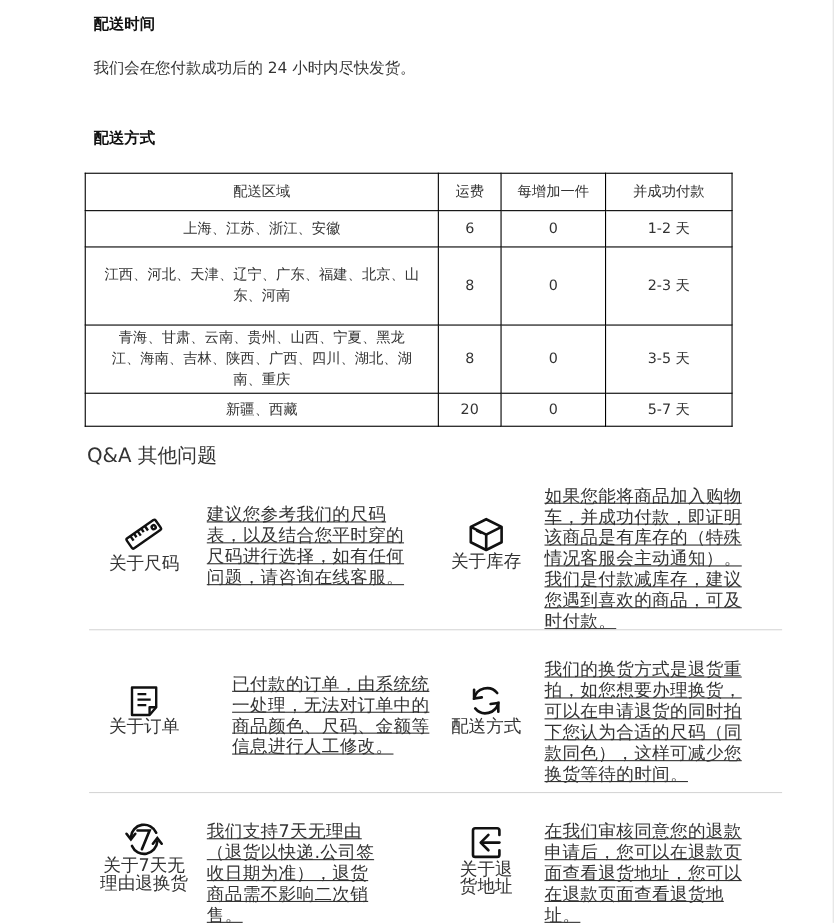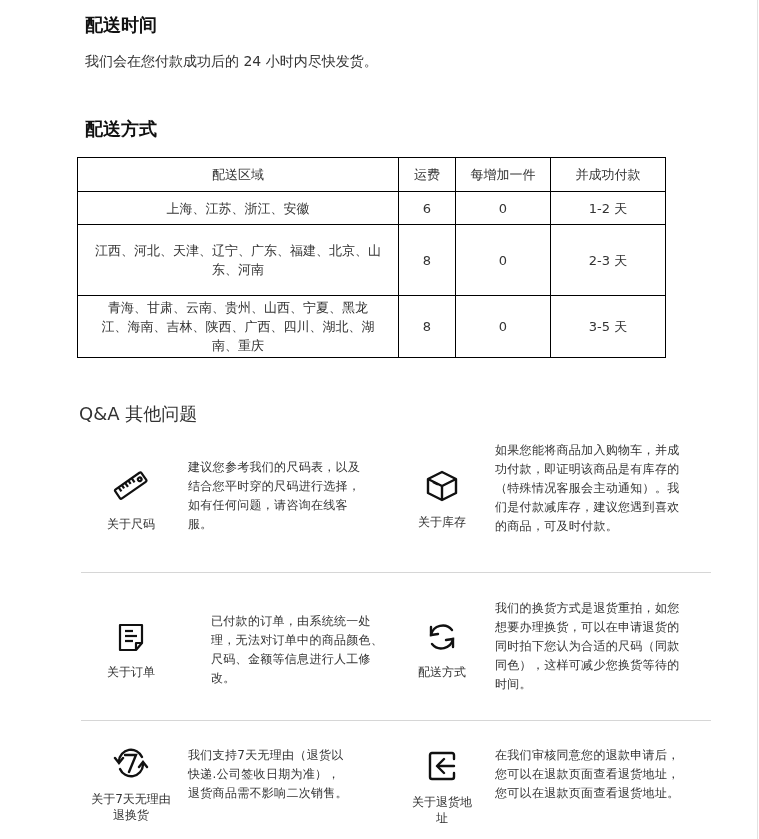--- a/index.html
+++ b/index.html
@@ -1,36 +1,36 @@
 <!DOCTYPE html>
 <html><head>
 <meta charset="utf-8">
 <style>
   html, body { margin: 0; padding: 0; background: #ffffff; }
   body {
     width: 759px; height: 839px; position: relative; overflow: hidden;
     font-family: "DejaVu Sans", "Liberation Sans", sans-serif; color: #222;
   }
   .right-edge { position: absolute; left: 757px; top: 0; width: 1px; height: 839px; background: #e2e2e2; }
-  .section-title { position: absolute; left: 85px; font-size: 18px; font-weight: bold; color: #111; }
+  .section-title { position: absolute; left: 85px; font-size: 14px; font-weight: bold; color: #111; }
   .para { position: absolute; left: 85px; font-size: 14px; color: #333; }
   table.ship {
     position: absolute; left: 77px; top: 157px; width: 589px;
     border-collapse: collapse; font-size: 13px; color: #333;
   }
   table.ship td, table.ship th {
     border: 1px solid #000; text-align: center; font-weight: normal; padding: 0 6px; line-height: 19px;
   }
   table.ship th { height: 33px; }
   .qa-title { position: absolute; left: 79px; top: 402px; font-size: 18px; color: #333; }
   .divider { position: absolute; left: 81px; width: 630px; height: 1px; background: #d6d6d6; }
   .qa-icon-wrap { position: absolute; width: 90px; text-align: center; }
   .qa-icon { display: block; margin: 0 auto; }
-  .qa-label { font-size: 12px; color: #333; line-height: 16px; margin-top: 12px; display: block; }
-  .qa-text { position: absolute; font-size: 12px; color: #333; line-height: 19px; width: 182px; letter-spacing: 0.3px; }
+  .qa-label { font-size: 16px; color: #333; line-height: 16px; margin-top: 0; display: block; }
+  .qa-text { position: absolute; font-size: 16px; color: #333; line-height: 19px; width: 182px; letter-spacing: 0.3px; text-decoration: underline; }
 </style>
 </head>
 <body>
 
 <div class="right-edge"></div>
 
 <div class="section-title" style="top:13px;">配送时间</div>
 <div class="para" style="top:53px;">我们会在您付款成功后的 24 小时内尽快发货。</div>
 
 <div class="section-title" style="top:117px;">配送方式</div>
@@ -55,20 +55,26 @@
       <td style="padding:16px 12px;">江西、河北、天津、辽宁、广东、福建、北京、山东、河南</td>
       <td>8</td>
       <td>0</td>
       <td>2-3 天</td>
     </tr>
     <tr style="height:62px;">
       <td style="padding:0 18px;">青海、甘肃、云南、贵州、山西、宁夏、黑龙江、海南、吉林、陕西、广西、四川、湖北、湖南、重庆</td>
       <td>8</td>
       <td>0</td>
       <td>3-5 天</td>
+    </tr>
+    <tr style="height:30px;">
+      <td>新疆、西藏</td>
+      <td>20</td>
+      <td>0</td>
+      <td>5-7 天</td>
     </tr>
   </tbody>
 </table>
 
 <div class="qa-title">Q&amp;A 其他问题</div>
 
 <div class="qa-icon-wrap" style="left:86px; top:468px;">
   <svg class="qa-icon" width="38" height="36" viewBox="0 0 38 36">
     <g transform="rotate(-35 19 18)" fill="none" stroke="#111" stroke-width="2.2">
       <rect x="3" y="12" width="32" height="11" rx="1.5"></rect>

